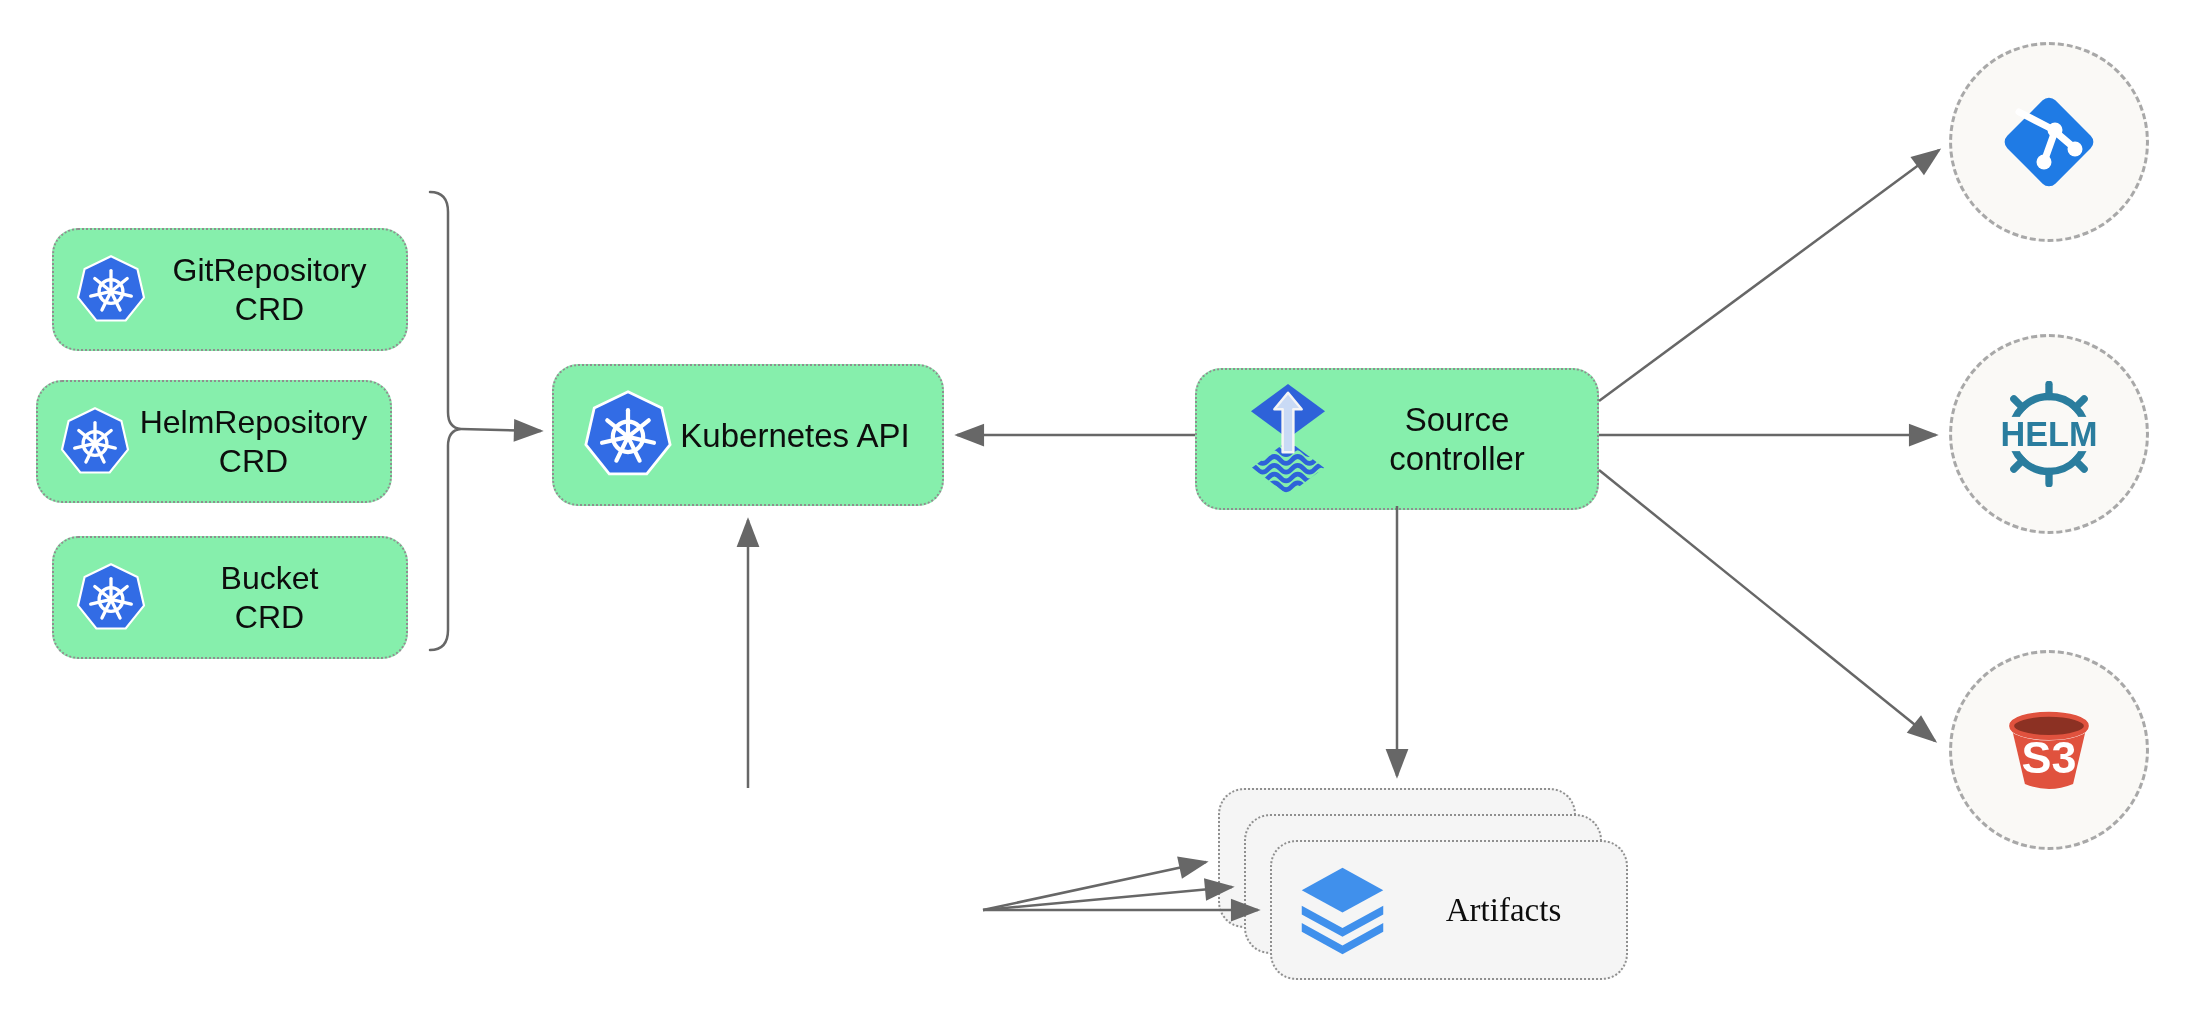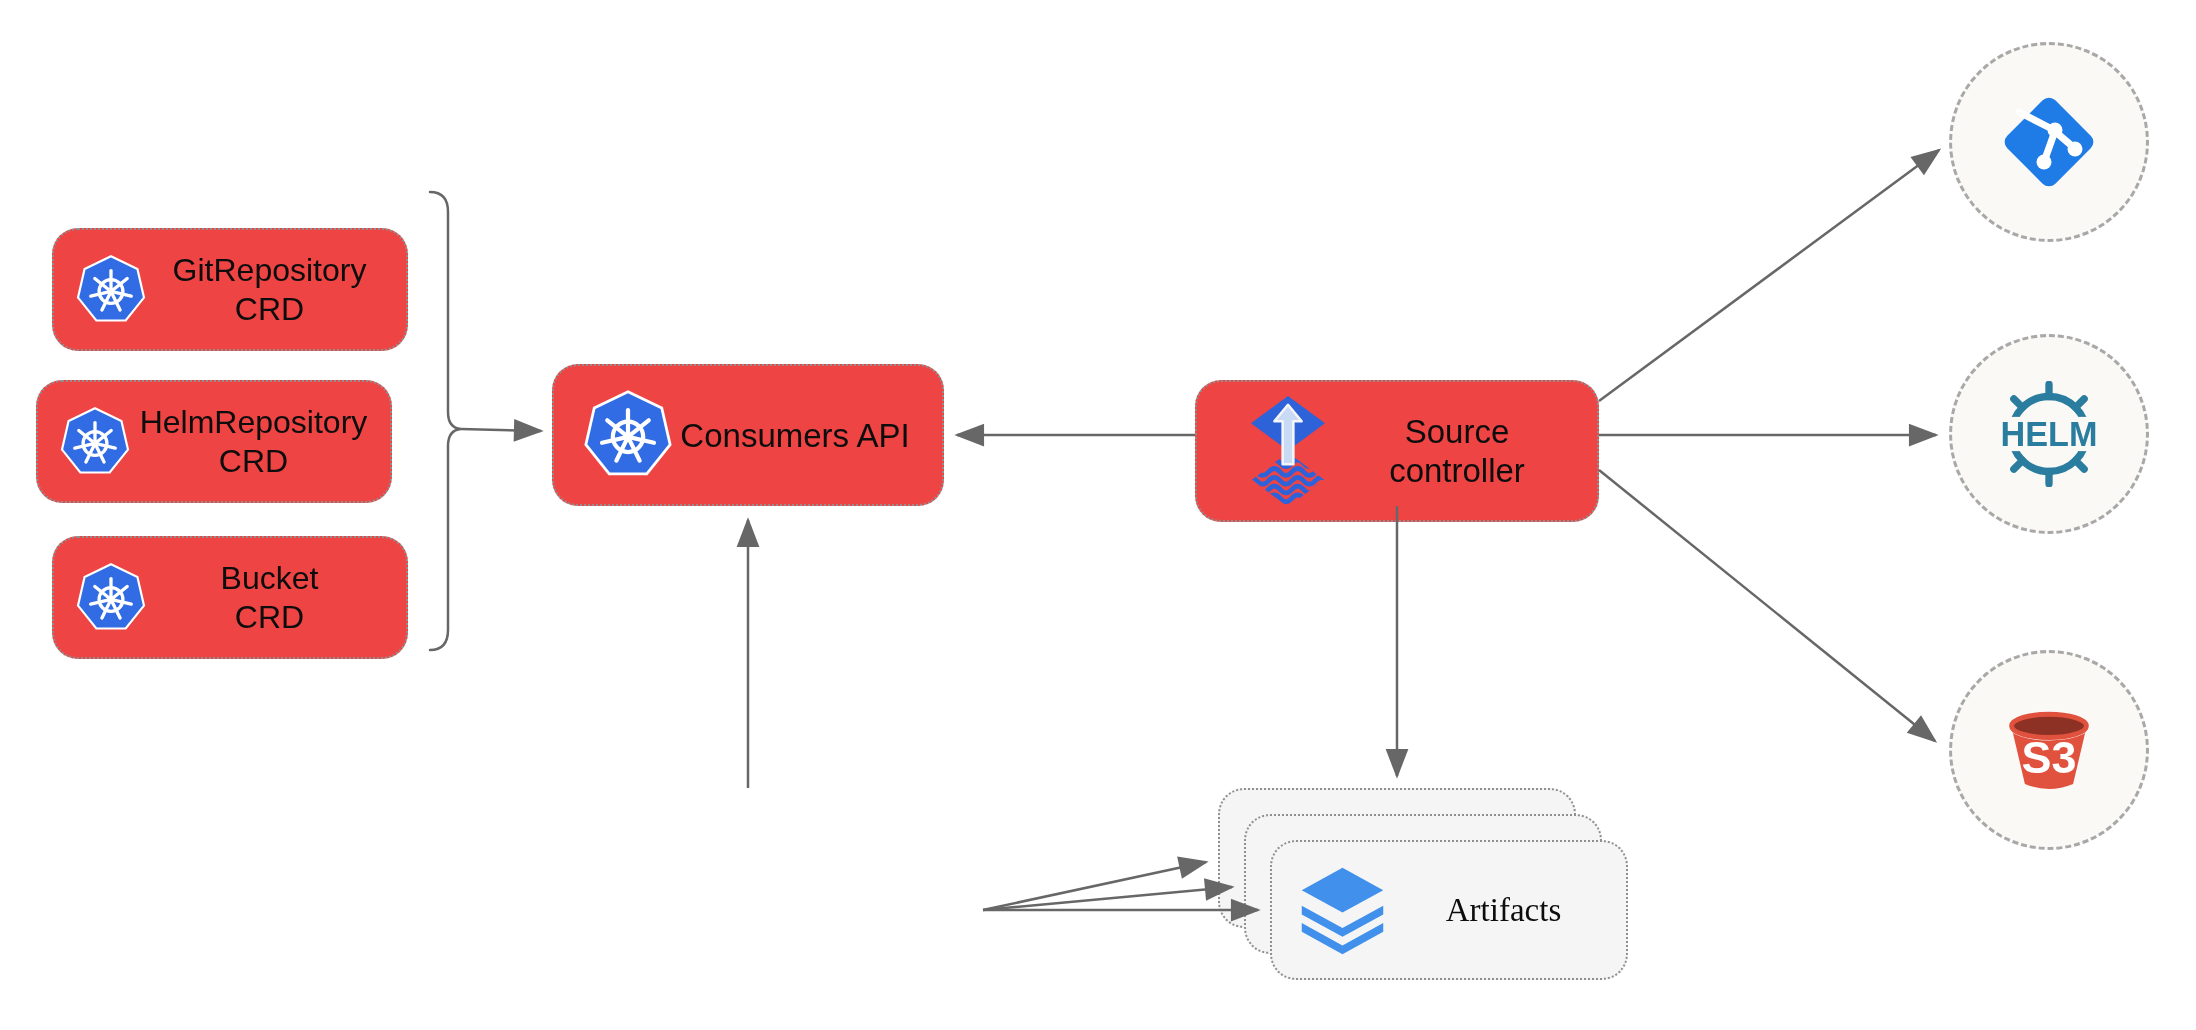--- a/index.html
+++ b/index.html
@@ -1,27 +1,27 @@
 <!DOCTYPE html>
 <html><head>
 <meta charset="utf-8">
 <style>
   html,body{margin:0;padding:0;background:#ffffff;}
   .canvas{position:relative;width:2196px;height:1030px;background:#ffffff;
           font-family:"Liberation Sans",sans-serif;color:#0d0d0d;overflow:hidden;}
   svg.overlay{position:absolute;left:0;top:0;width:2196px;height:1030px;
               pointer-events:none;z-index:3;}
-  .box{position:absolute;background:#ef4444;border:2px dotted #8f8f8f;border-radius:26px;
+  .box{position:absolute;background:#86efac;border:2px dotted #8f8f8f;border-radius:26px;
        display:flex;align-items:center;box-sizing:border-box;z-index:1;}
   .lbl{flex:1;text-align:center;font-size:32px;line-height:39px;color:#0d0d0d;}
   .lbl .ln{display:block;}
   .ic{display:block;flex:0 0 auto;}
   .crd{width:356px;height:123px;padding:0 14px 0 21px;}
   .api{left:552px;top:364px;width:392px;height:142px;padding:0 26px 0 28px;}
-  .src{left:1195px;top:380px;width:404px;height:142px;padding:0 10px 0 52px;}
+  .src{left:1195px;top:368px;width:404px;height:142px;padding:0 10px 0 52px;}
   .stack{position:absolute;z-index:1;}
   .layer{position:absolute;background:#f5f5f5;border:2px dotted #8f8f8f;border-radius:26px;
          box-sizing:border-box;display:flex;align-items:center;}
   .extcircle{position:absolute;width:200px;height:200px;border-radius:50%;
              background:#faf9f6;border:3px dashed #a8a8a8;box-sizing:border-box;
              display:flex;align-items:center;justify-content:center;z-index:1;}
   .defs{position:absolute;width:0;height:0;overflow:hidden;}
 </style>
 </head>
 <body>
@@ -127,21 +127,21 @@
     <span class="lbl">
       <span class="ln">Bucket</span>
       <span class="ln">CRD</span>
     </span>
   </div>
 
   <div class="box api">
     <svg class="ic" width="92" height="92">
         <use href="#sym-k8s"></use>
       </svg>
-    <span class="lbl" style="font-size:33px;">Consumers API</span>
+    <span class="lbl" style="font-size:33px;">Kubernetes API</span>
   </div>
 
   <div class="box src">
     <svg class="ic" width="78" height="115">
         <use href="#sym-flux"></use>
       </svg>
     <span class="lbl" style="font-size:33px;">
       <span class="ln">Source</span>
       <span class="ln">controller</span>
     </span>

